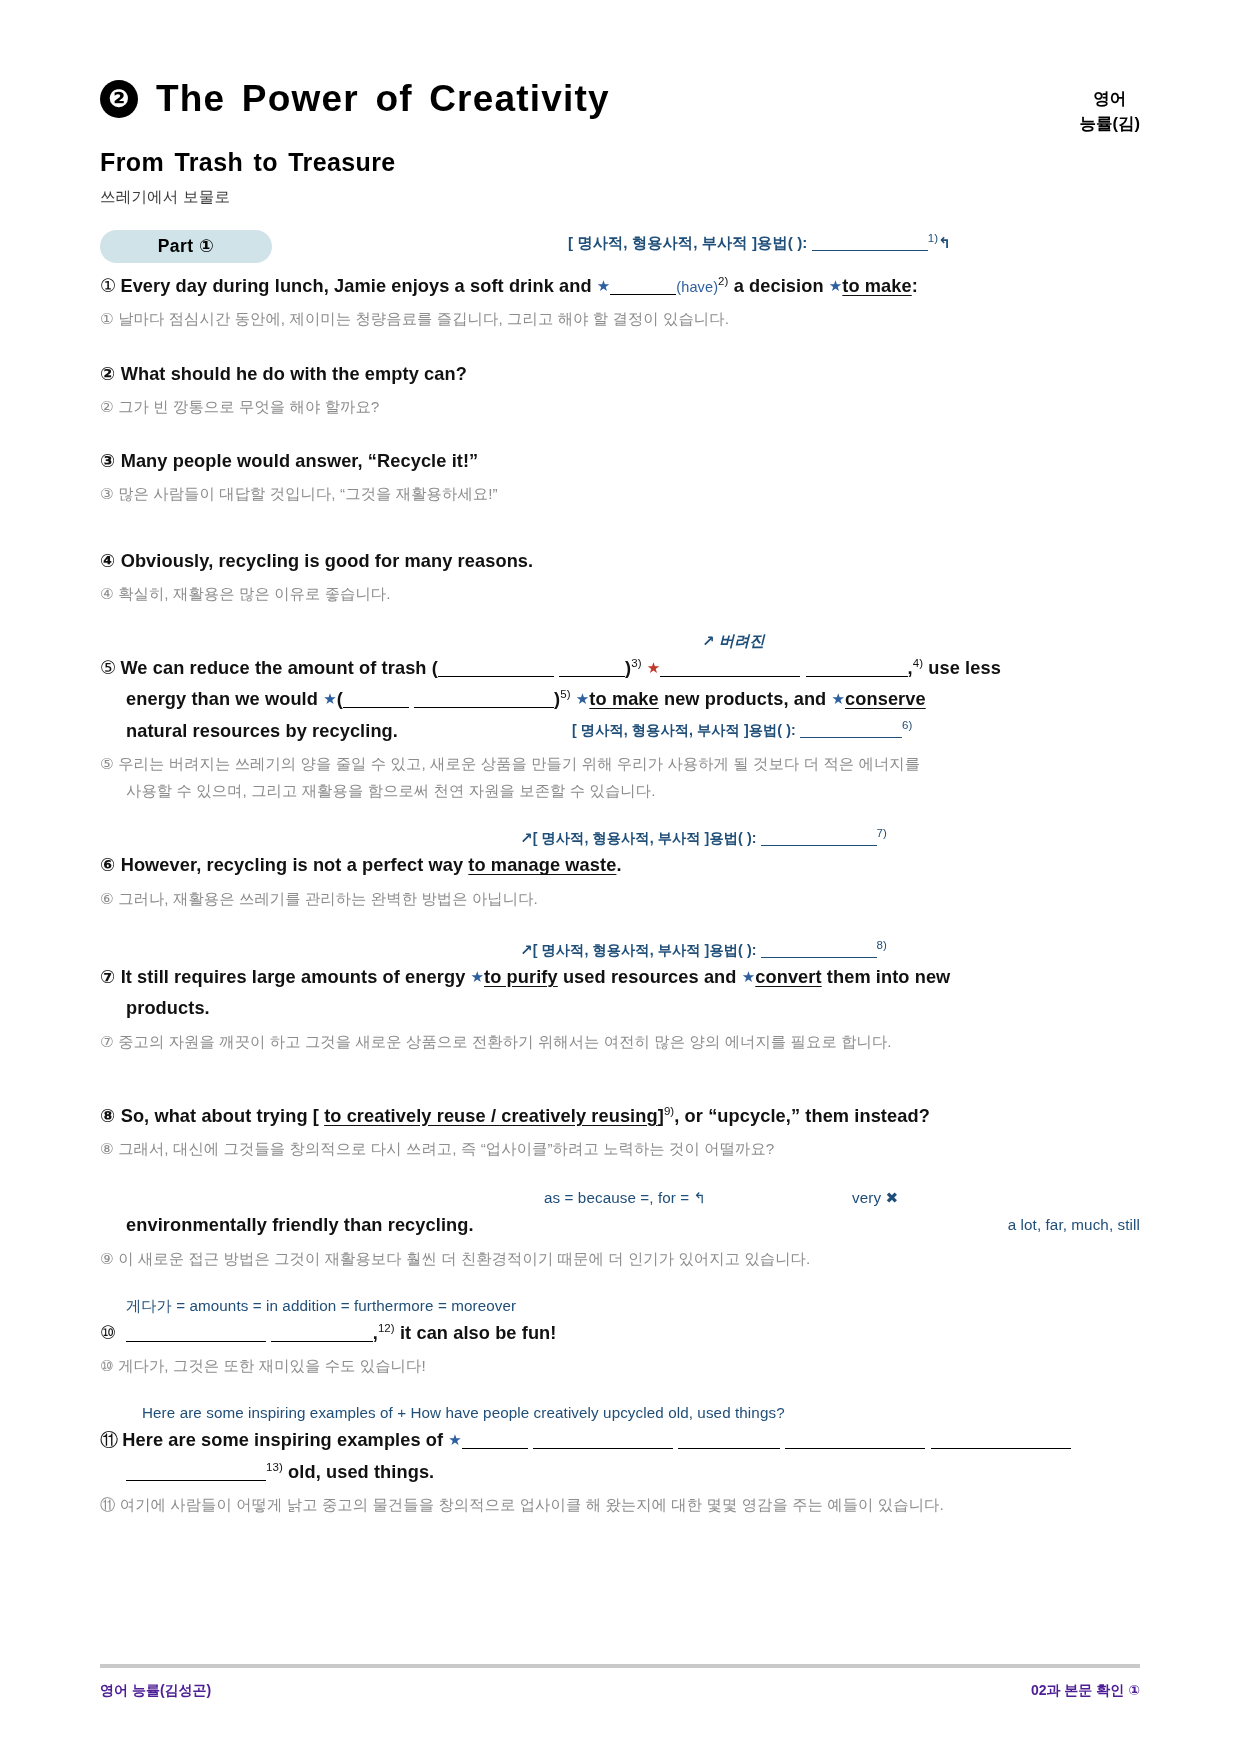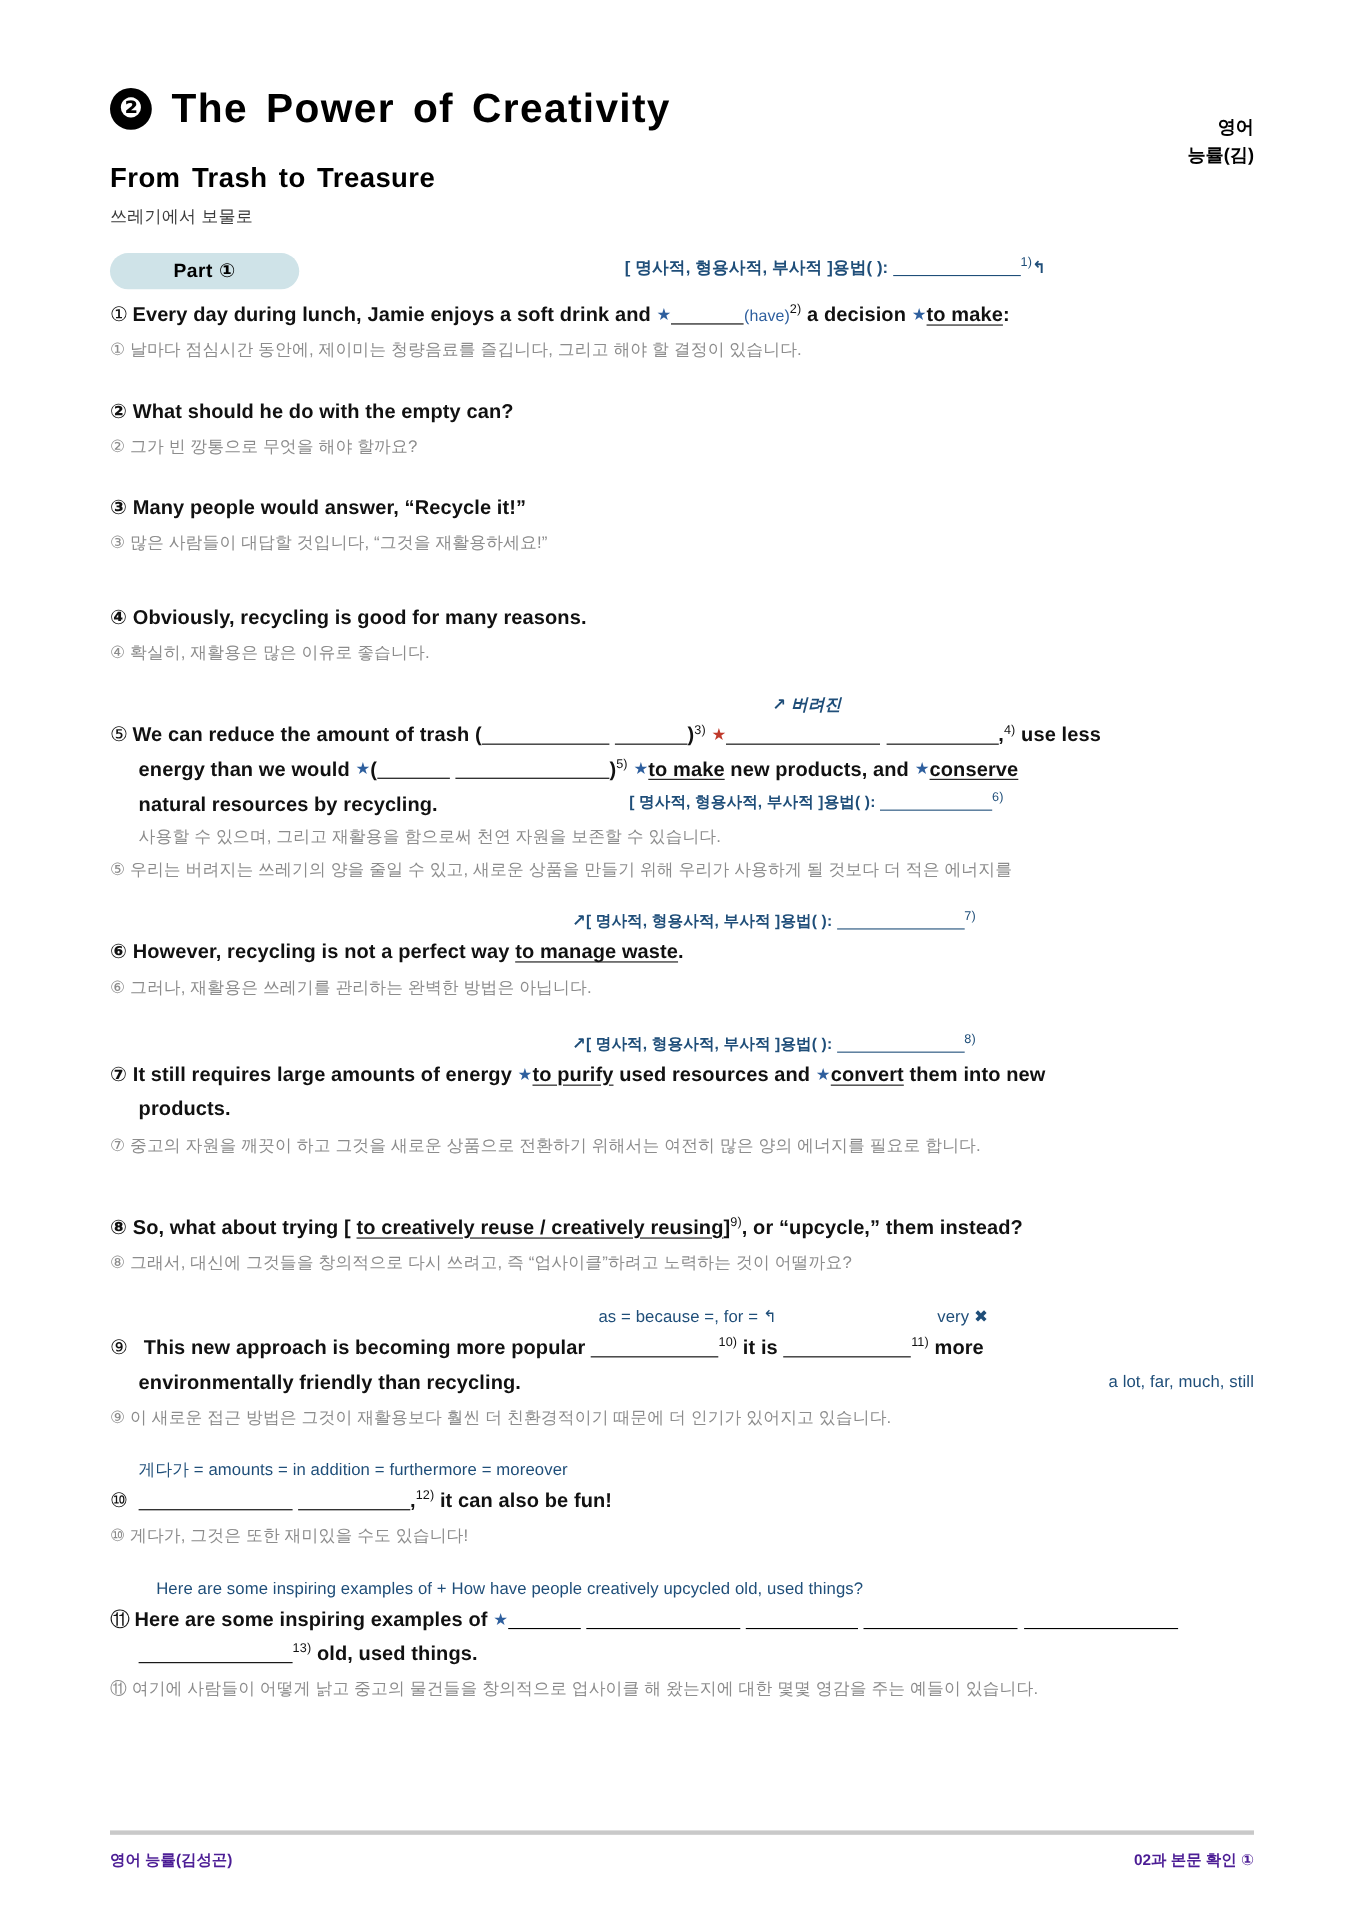--- a/index.html
+++ b/index.html
@@ -52,26 +52,25 @@
     font-size: 37px;
     font-weight: 700;
     letter-spacing: 1.2px;
     word-spacing: 5px;
     white-space: nowrap;
   }
   .subject-box {
     position: absolute;
     right: 0;
     top: 86px;
-    text-align: right;
+    text-align: center;
     font-size: 16.5px;
     font-weight: 700;
     line-height: 1.5;
     white-space: nowrap;
-    margin-top: 18px;
   }
 
   
   .passage-head { margin-top: 40px; }
   .passage-title {
     font-size: 25px;
     font-weight: 700;
     letter-spacing: 0.4px;
     word-spacing: 3px;
   }
@@ -248,22 +247,22 @@
     <div class="en justify">
       <span class="num">⑤</span><span>We can reduce the amount of trash (</span><span class="blank b10"></span>&nbsp;<span class="blank b6"></span>)<sup class="fn">3)</sup> <span class="star red">★</span><span class="blank b12"></span>&nbsp;<span class="blank b9"></span>,<sup class="fn">4)</sup><span> use less</span>
     </div>
     <div class="en justify indent">
       <span>energy than we would </span><span class="star">★</span>(<span class="blank b6"></span>&nbsp;<span class="blank b12"></span>)<sup class="fn">5)</sup> <span class="star">★</span><u class="sol">to make</u><span> new products, and </span><span class="star">★</span><u class="sol">conserve</u>
     </div>
     <div class="en indent" style="position:relative;">
       <span>natural resources by recycling.</span>
       <span class="note note-abs" style="left:472px; top:2px; font-size:14.2px;"><span>[ 명사적, 형용사적, 부사적 ]용법(          ): </span><span class="blank b9 bl"></span><sup class="fn">6)</sup></span>
     </div>
+    <div class="ko">⑤ 우리는 버려지는 쓰레기의 양을 줄일 수 있고, 새로운 상품을 만들기 위해 우리가 사용하게 될 것보다 더 적은 에너지를</div>
     <div class="ko indent" style="margin-top:0;">사용할 수 있으며, 그리고 재활용을 함으로써 천연 자원을 보존할 수 있습니다.</div>
-    <div class="ko">⑤ 우리는 버려지는 쓰레기의 양을 줄일 수 있고, 새로운 상품을 만들기 위해 우리가 사용하게 될 것보다 더 적은 에너지를</div>
   </div>
 
   <div class="note-row" style="margin-top:22px;">
     <span class="note note-abs" style="left:420px; font-size:14.2px;"><span class="arrow-up">↗</span><span>[ 명사적, 형용사적, 부사적 ]용법(          ): </span><span class="blank b10 bl"></span><sup class="fn">7)</sup></span>
   </div>
   <div class="block" style="margin-top:0;">
     <div class="en">
       <span>⑥ However, recycling is not a perfect way </span><u class="sol">to manage waste</u><span>.</span>
     </div>
     <div class="ko">⑥ 그러나, 재활용은 쓰레기를 관리하는 완벽한 방법은 아닙니다.</div>
@@ -285,23 +284,20 @@
       <span>⑧ So, what about trying [ </span><u class="sol">to creatively reuse / creatively reusing</u><span>]</span><sup class="fn">9)</sup><span>, or “upcycle,” them instead?</span>
     </div>
     <div class="ko">⑧ 그래서, 대신에 그것들을 창의적으로 다시 쓰려고, 즉 “업사이클”하려고 노력하는 것이 어떨까요?</div>
   </div>
 
   <div class="note-row" style="margin-top:24px;">
     <span class="note note-abs thin" style="left:444px;"><span>as = because =, for =</span> <span class="arrow-up">↰</span></span>
     <span class="note note-abs thin" style="left:752px;"><span>very</span> <span>✖</span></span>
   </div>
   <div class="block" style="margin-top:0;">
-    <div class="en justify">
-      <span class="num">⑨</span>&nbsp;&nbsp;<span>This new approach is becoming more popular </span><span class="blank b10"></span><sup class="fn">10)</sup><span> it is </span><span class="blank b10"></span><sup class="fn">11)</sup><span> more</span>
-    </div>
     <div class="en indent" style="position:relative;">
       <span>environmentally friendly than   recycling.</span>
       <span class="note note-abs thin" style="right:0; top:2px;">a lot, far, much, still</span>
     </div>
     <div class="ko">⑨ 이 새로운 접근 방법은 그것이 재활용보다 훨씬 더 친환경적이기 때문에 더 인기가 있어지고 있습니다.</div>
   </div>
 
   <div class="note-row" style="margin-top:22px;">
     <span class="note note-abs thin" style="left:26px;">게다가 = amounts = in addition = furthermore = moreover</span>
   </div>

